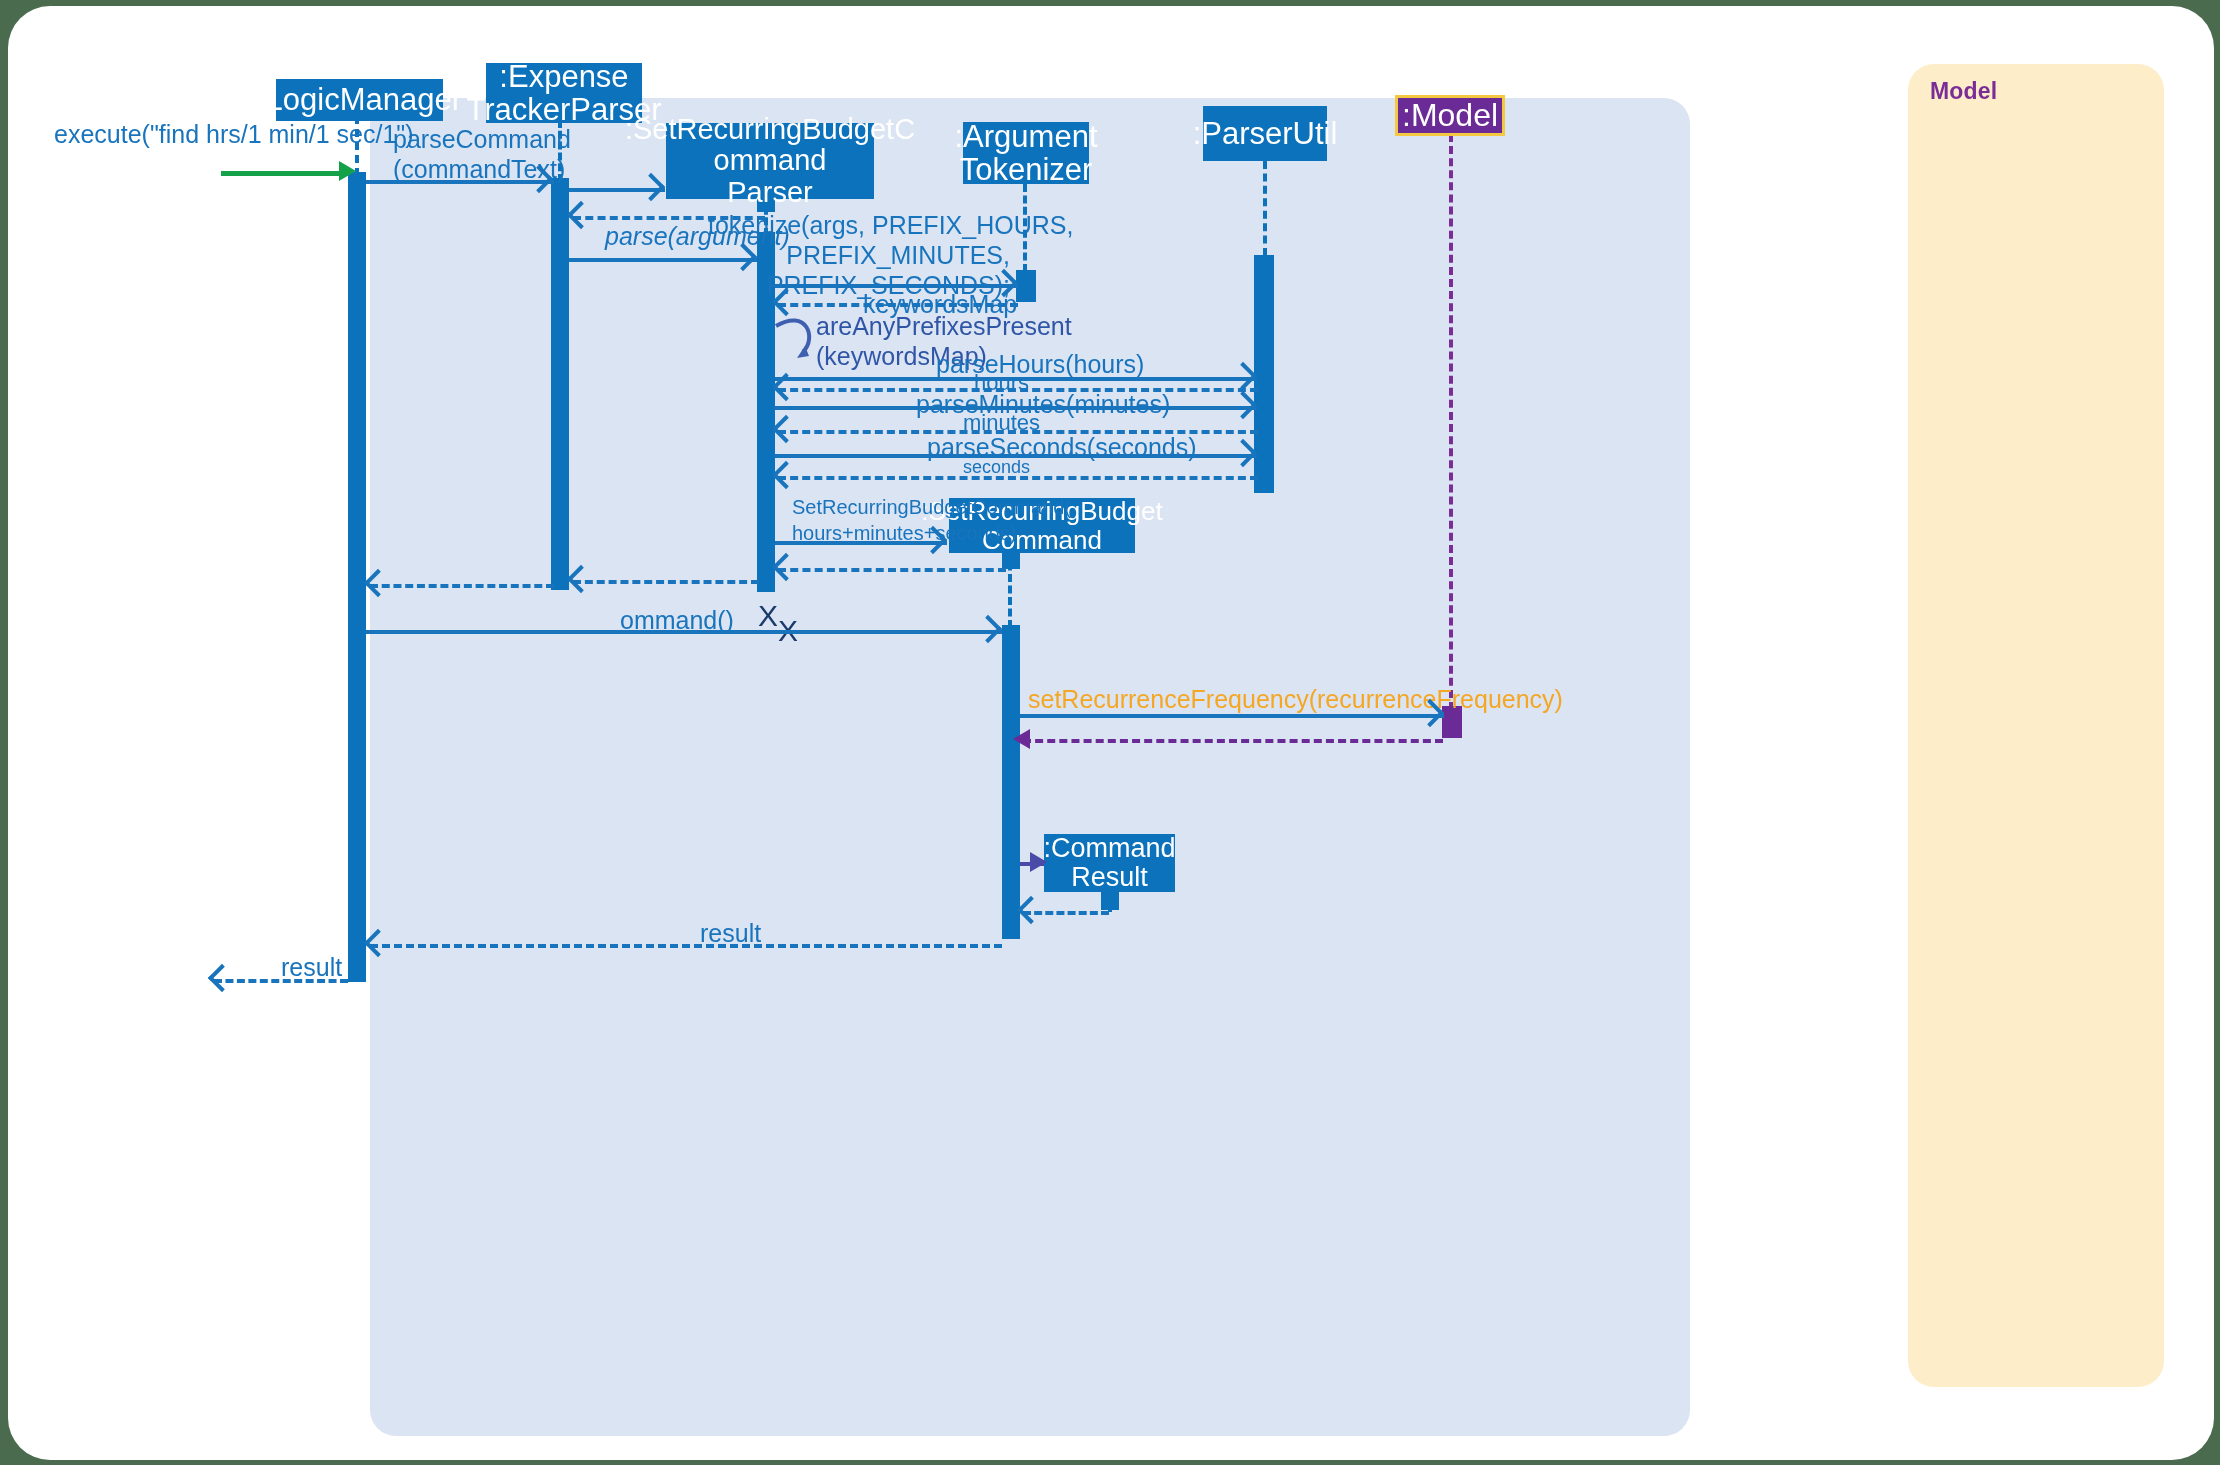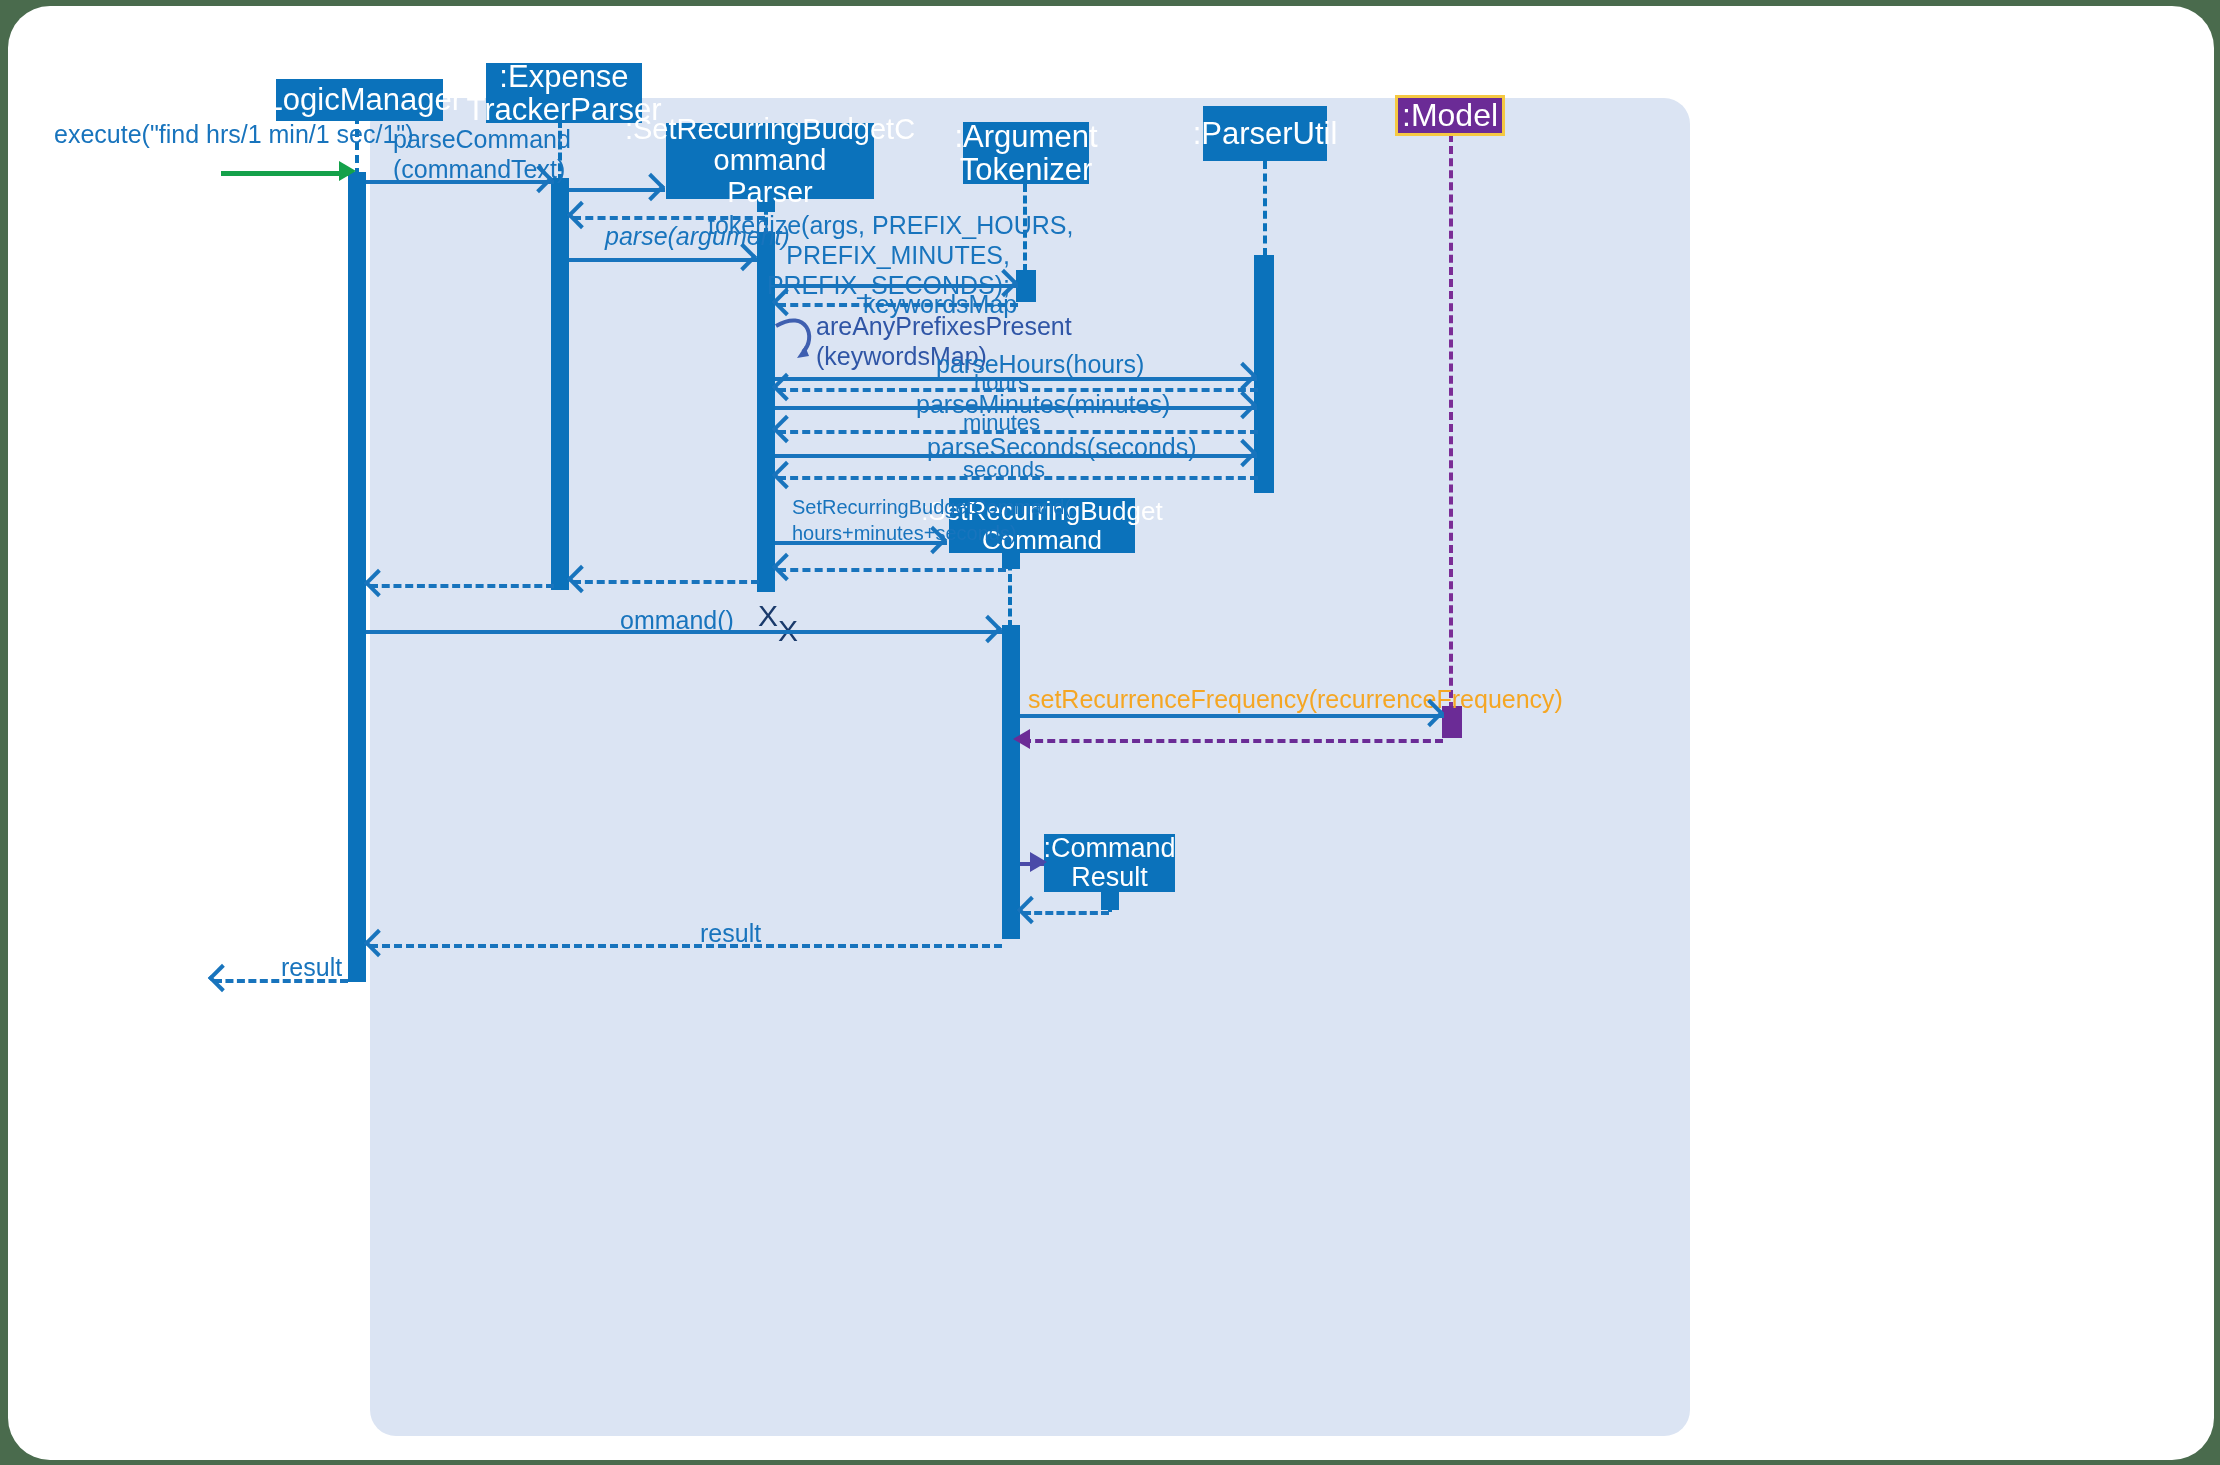--- a/index.html
+++ b/index.html
@@ -138,20 +138,23 @@
   }
   .selfloop { position: absolute; }
 </style>
 </head>
 <body>
 
 <div id="canvas">
   <div id="sheet">
 
     <div class="panel" id="panel-logic"></div>
+    <div class="panel" id="panel-model">
+      <div class="panel-label" style="left:22px; top:14px;">Model</div>
+    </div>
 
     <div class="stem" style="left:347px; top:110px; height:60px;"></div>
     <div class="stem" style="left:550px; top:114px; height:62px;"></div>
     <div class="stem" style="left:756px; top:190px; height:40px;"></div>
     <div class="stem" style="left:1015px; top:178px; height:88px;"></div>
     <div class="stem" style="left:1255px; top:155px; height:95px;"></div>
     <div class="stem" style="left:1000px; top:545px; height:77px;"></div>
     <div class="stem" style="left:1100px; top:882px; height:24px;"></div>
     <div class="stem purple" style="left:1441px; top:128px; height:576px;"></div>
 
@@ -277,21 +280,21 @@
       <div class="line" style="width:480px;"></div>
       <div class="arw open-l" style="left:-2px; top:-11px;"></div>
     </div>
 
     <div class="lbl" style="left:919px; top:426px;">parseSeconds(seconds)</div>
     <div class="msg" style="left:767px; top:448px; width:482px;">
       <div class="line" style="width:482px;"></div>
       <div class="arw open-r" style="left:458px; top:-11px;"></div>
     </div>
 
-    <div class="lbl" style="left:955px; top:451px; font-size:22px;">seconds</div>
+    <div class="lbl" style="left:955px; top:451px; font-size:18px;">seconds</div>
     <div class="msg dashed" style="left:770px; top:470px; width:480px;">
       <div class="line" style="width:480px;"></div>
       <div class="arw open-l" style="left:-2px; top:-11px;"></div>
     </div>
 
     <div class="lbl small" style="left:784px; top:488px; line-height:1.3;">SetRecurringBudgetCommand(
 hours+minutes+seconds)</div>
     <div class="msg" style="left:767px; top:535px; width:172px;">
       <div class="line" style="width:172px;"></div>
       <div class="arw open-r" style="left:148px; top:-11px;"></div>

